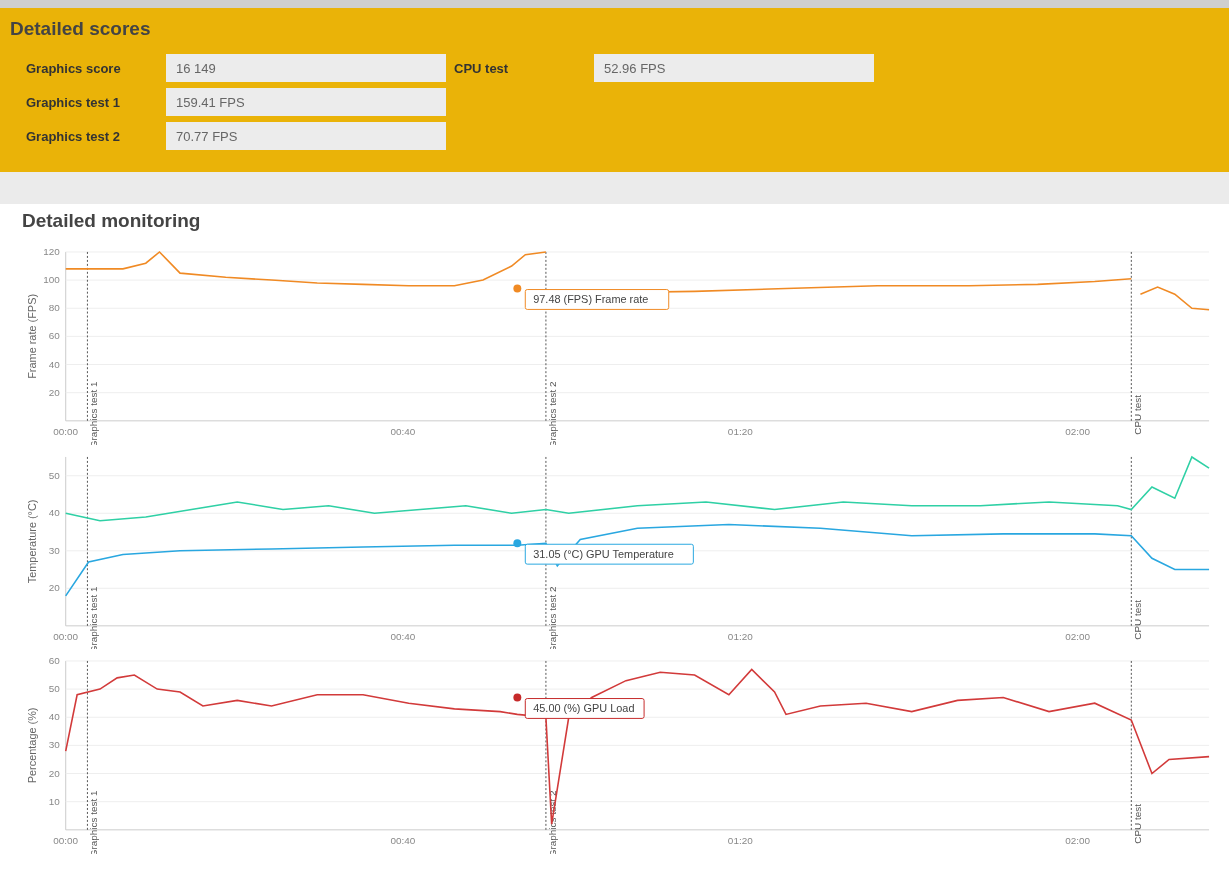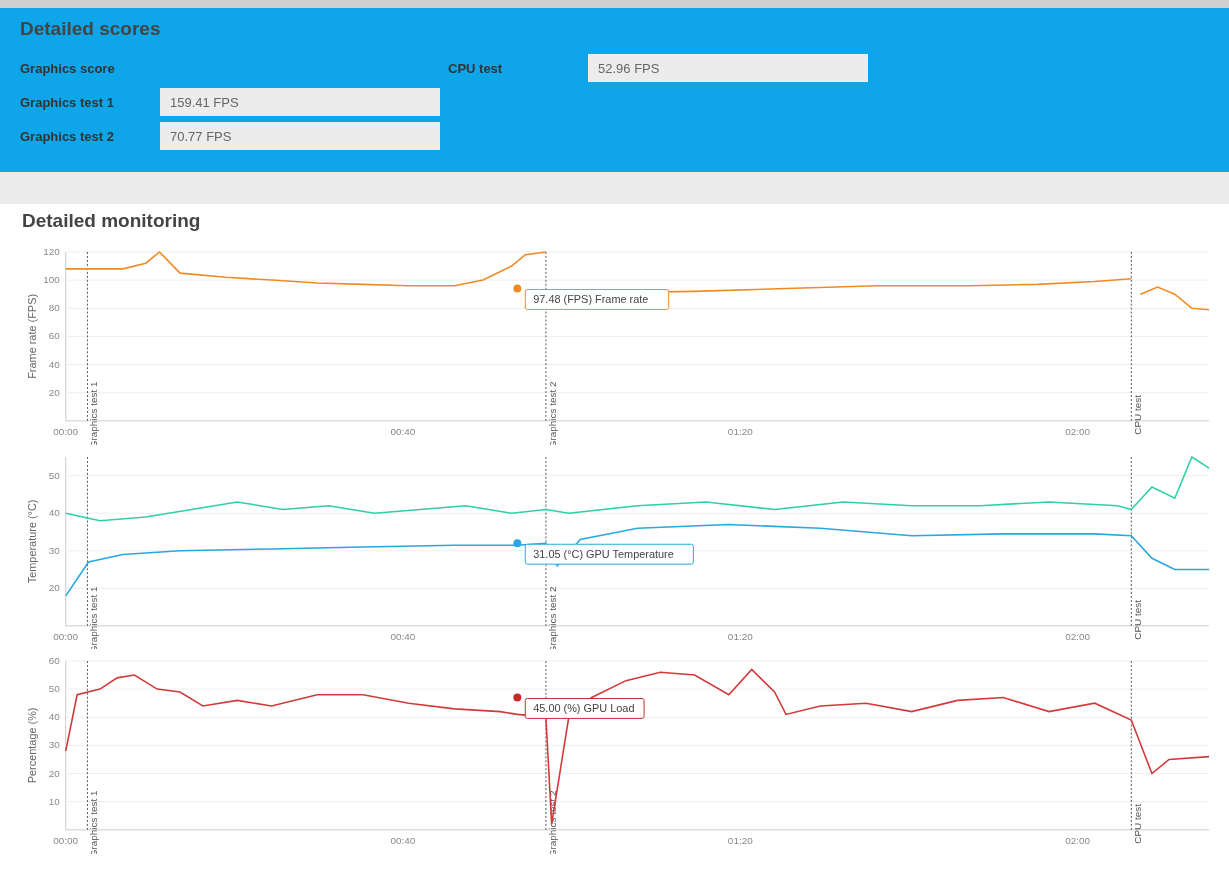--- a/index.html
+++ b/index.html
@@ -12,32 +12,33 @@
   }
   .gray-bar {
     height: 8px;
     background: #cfcfcf;
   }
   .faceted-bg {
     height: 32px;
     background: #ebebeb;
   }
   .panel {
-    background: #0ea5e9;
-    padding: 10px 10px 16px 20px;
+    background: #eab308;
+    padding: 10px 10px 16px 10px;
   }
   h2.section-title {
     font-size: 19px;
     font-weight: 600;
     color: #444;
     margin: 0 0 14px 0;
   }
   .scores-grid {
     display: flex;
     gap: 8px;
+    margin-left: 16px;
   }
   .scores-col { width: 420px; }
   .score-row {
     display: flex;
     align-items: center;
     margin-bottom: 6px;
     height: 28px;
   }
   .score-label {
     width: 140px;
@@ -75,20 +76,21 @@
 <body>
 
 <div class="gray-bar"></div>
 
 <div class="panel">
   <h2 class="section-title">Detailed scores</h2>
   <div class="scores-grid">
     <div class="scores-col" id="scores-left">
         <div class="score-row">
           <div class="score-label">Graphics score</div>
+          <div class="score-value">16 149</div>
         </div>
         <div class="score-row">
           <div class="score-label">Graphics test 1</div>
           <div class="score-value">159.41 FPS</div>
         </div>
         <div class="score-row">
           <div class="score-label">Graphics test 2</div>
           <div class="score-value">70.77 FPS</div>
         </div>
       </div>

